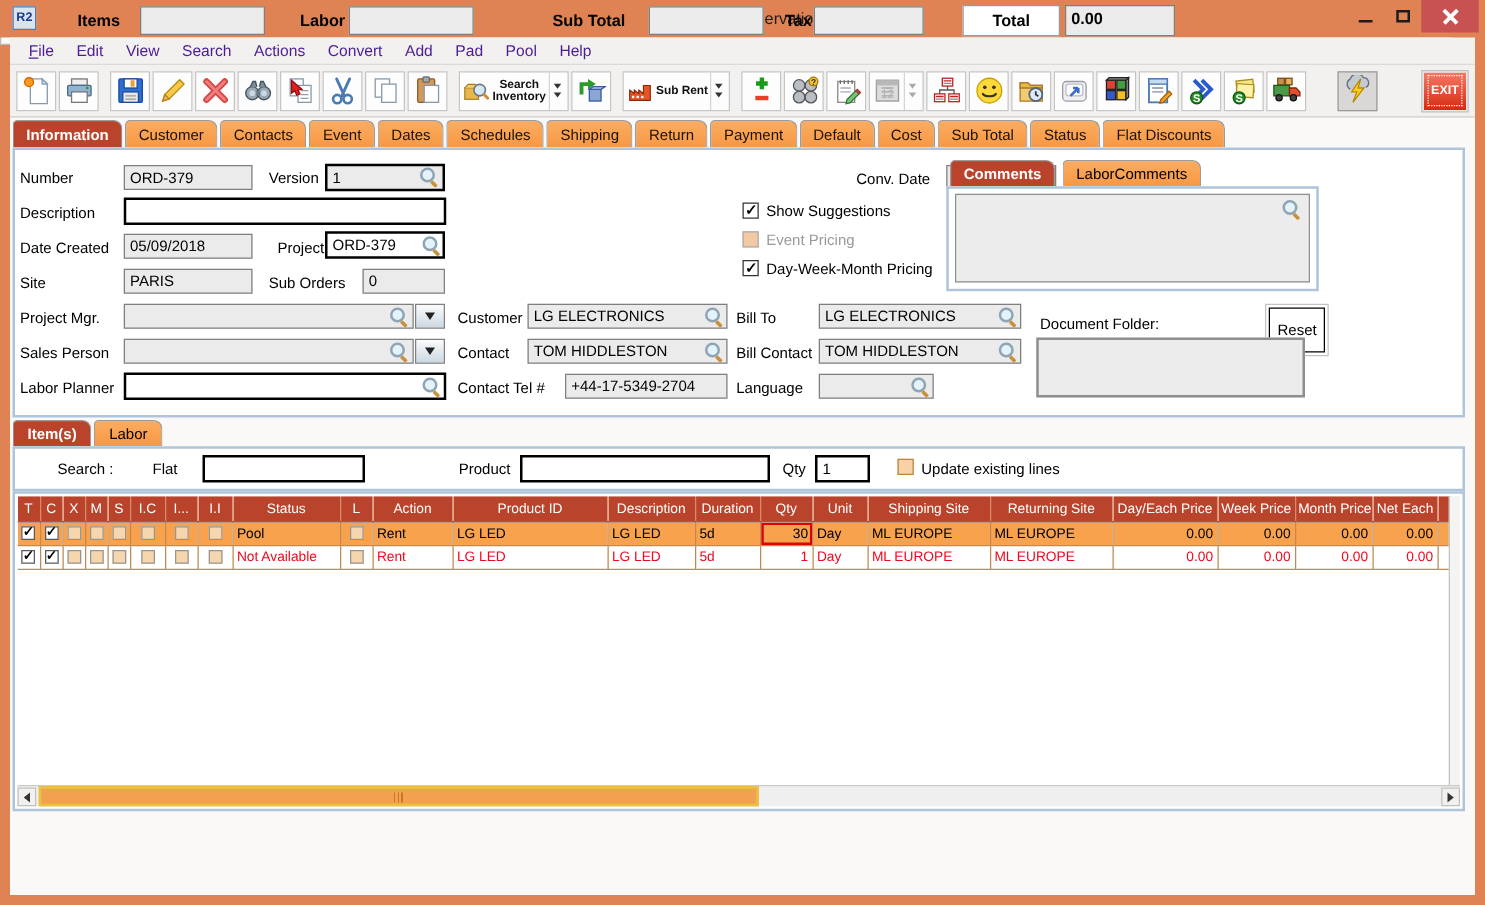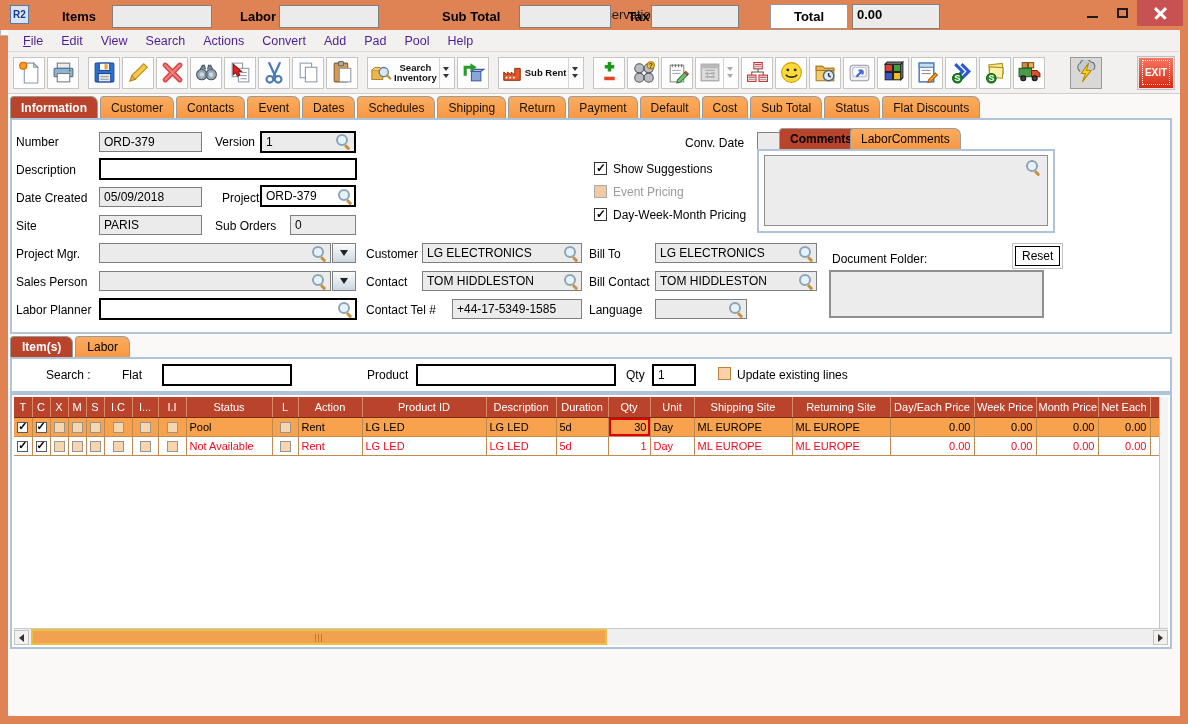--- a/index.html
+++ b/index.html
@@ -76,25 +76,25 @@
   .tri-down { width:0; height:0; border-left:4.5px solid transparent; border-right:4.5px solid transparent; border-top:6px solid #222; }
   .ckb { position:absolute; width:13px; height:13px; background:#fff; border:1px solid #333; }
   .ckb.checked::after { content:"✓"; position:absolute; left:1px; top:-2px; font-size:12px; font-weight:bold; color:#000; }
   .ckb.disabled { background:#F2C9A2; border:1px solid #ABABAB; }
   .ckb.peach { background:#F8D2A6; border:1px solid #BC8240; }
   .groupbox { position:absolute; border:1px solid #9C9C9C; border-radius:2px; }
   .groupbox legend, .grouplegend { position:absolute; top:-8px; left:6px; background:#fff; padding:0 4px; font-weight:bold; font-size:12px; }
   
   .ctab { position:absolute; height:21px; background:linear-gradient(#FBAC60,#F79844); border:1px solid #9B9B99;
     border-bottom:none; border-radius:4px 7px 0 0; padding:3px 10px 0; font-size:12px; }
-  .ctab.active { background:#B9432B; color:#000000; font-weight:bold;margin-left:19px; }
+  .ctab.active { background:#B9432B; color:#ffffff; font-weight:bold; }
   .comments-box { position:absolute; border:2px solid #AFC4D8; background:#fff; }
   .comments-area { position:absolute; left:5px; top:4px; right:5px; bottom:5px; background:#ECECEC; border:1px solid #8F8F8F; }
   .reset-btn { position:absolute; background:#fff; border:1px solid #000; outline:1px solid #C2C2C2; outline-offset:2px;
-    font-size:12px; padding:2px 6px; }
+    font-size:12px; padding:10px 6px; }
   
   .subtabs { position:absolute; left:10px; top:336px; height:21px; display:flex; gap:2px; }
   .subtab { background:linear-gradient(#FBAC60,#F79844); border:1px solid #9B9B99; border-bottom:none;
     border-radius:4px 7px 0 0; padding:3px 11px 0; font-size:12px; height:21px;text-align:right; }
   .subtab.active { background:#B9432B; color:#fff; font-weight:bold; }
   
   .table-scroll { position:absolute; left:2px; top:2px; width:1147px; bottom:19px; overflow:hidden; background:#fff; }
   table.items { border-collapse:collapse; table-layout:fixed; width:1176px; font-size:11px; }
   table.items th { background:#B9432B; color:#fff; font-weight:normal; height:20px; padding:0 2px;
     border-right:1px solid #D98A66; border-bottom:1px solid #7E2B15; overflow:hidden; white-space:nowrap; }
@@ -481,21 +481,21 @@
     <span class="mag" style="left:787px;top:126px"></span>
 
     <div class="lbl" style="left:354px;top:155px">Contact</div>
     <div class="fld" style="left:410px;top:151px;width:160px;padding-right:18px">TOM HIDDLESTON</div>
     <span class="mag" style="left:552px;top:154px"></span>
     <div class="lbl" style="left:577px;top:155px">Bill Contact</div>
     <div class="fld" style="left:643px;top:151px;width:162px;padding-right:18px">TOM HIDDLESTON</div>
     <span class="mag" style="left:787px;top:154px"></span>
 
     <div class="lbl" style="left:354px;top:183px">Contact Tel #</div>
-    <div class="fld" style="left:440px;top:179px;width:130px">+44-17-5349-1585</div>
+    <div class="fld" style="left:440px;top:179px;width:130px">+44-17-5349-2704</div>
     <div class="lbl" style="left:577px;top:183px">Language</div>
     <div class="fld" style="left:643px;top:179px;width:92px;padding-right:18px"></div>
     <span class="mag" style="left:717px;top:182px"></span>
 
     <div class="ctab active" style="left:748px;top:8px">Comments</div>
     <div class="ctab" style="left:838px;top:8px">LaborComments</div>
     <div class="comments-box" style="left:745px;top:29px;width:298px;height:84px">
       <div class="comments-area"></div>
       <span class="mag" style="right:12px;top:9px"></span>
     </div>

